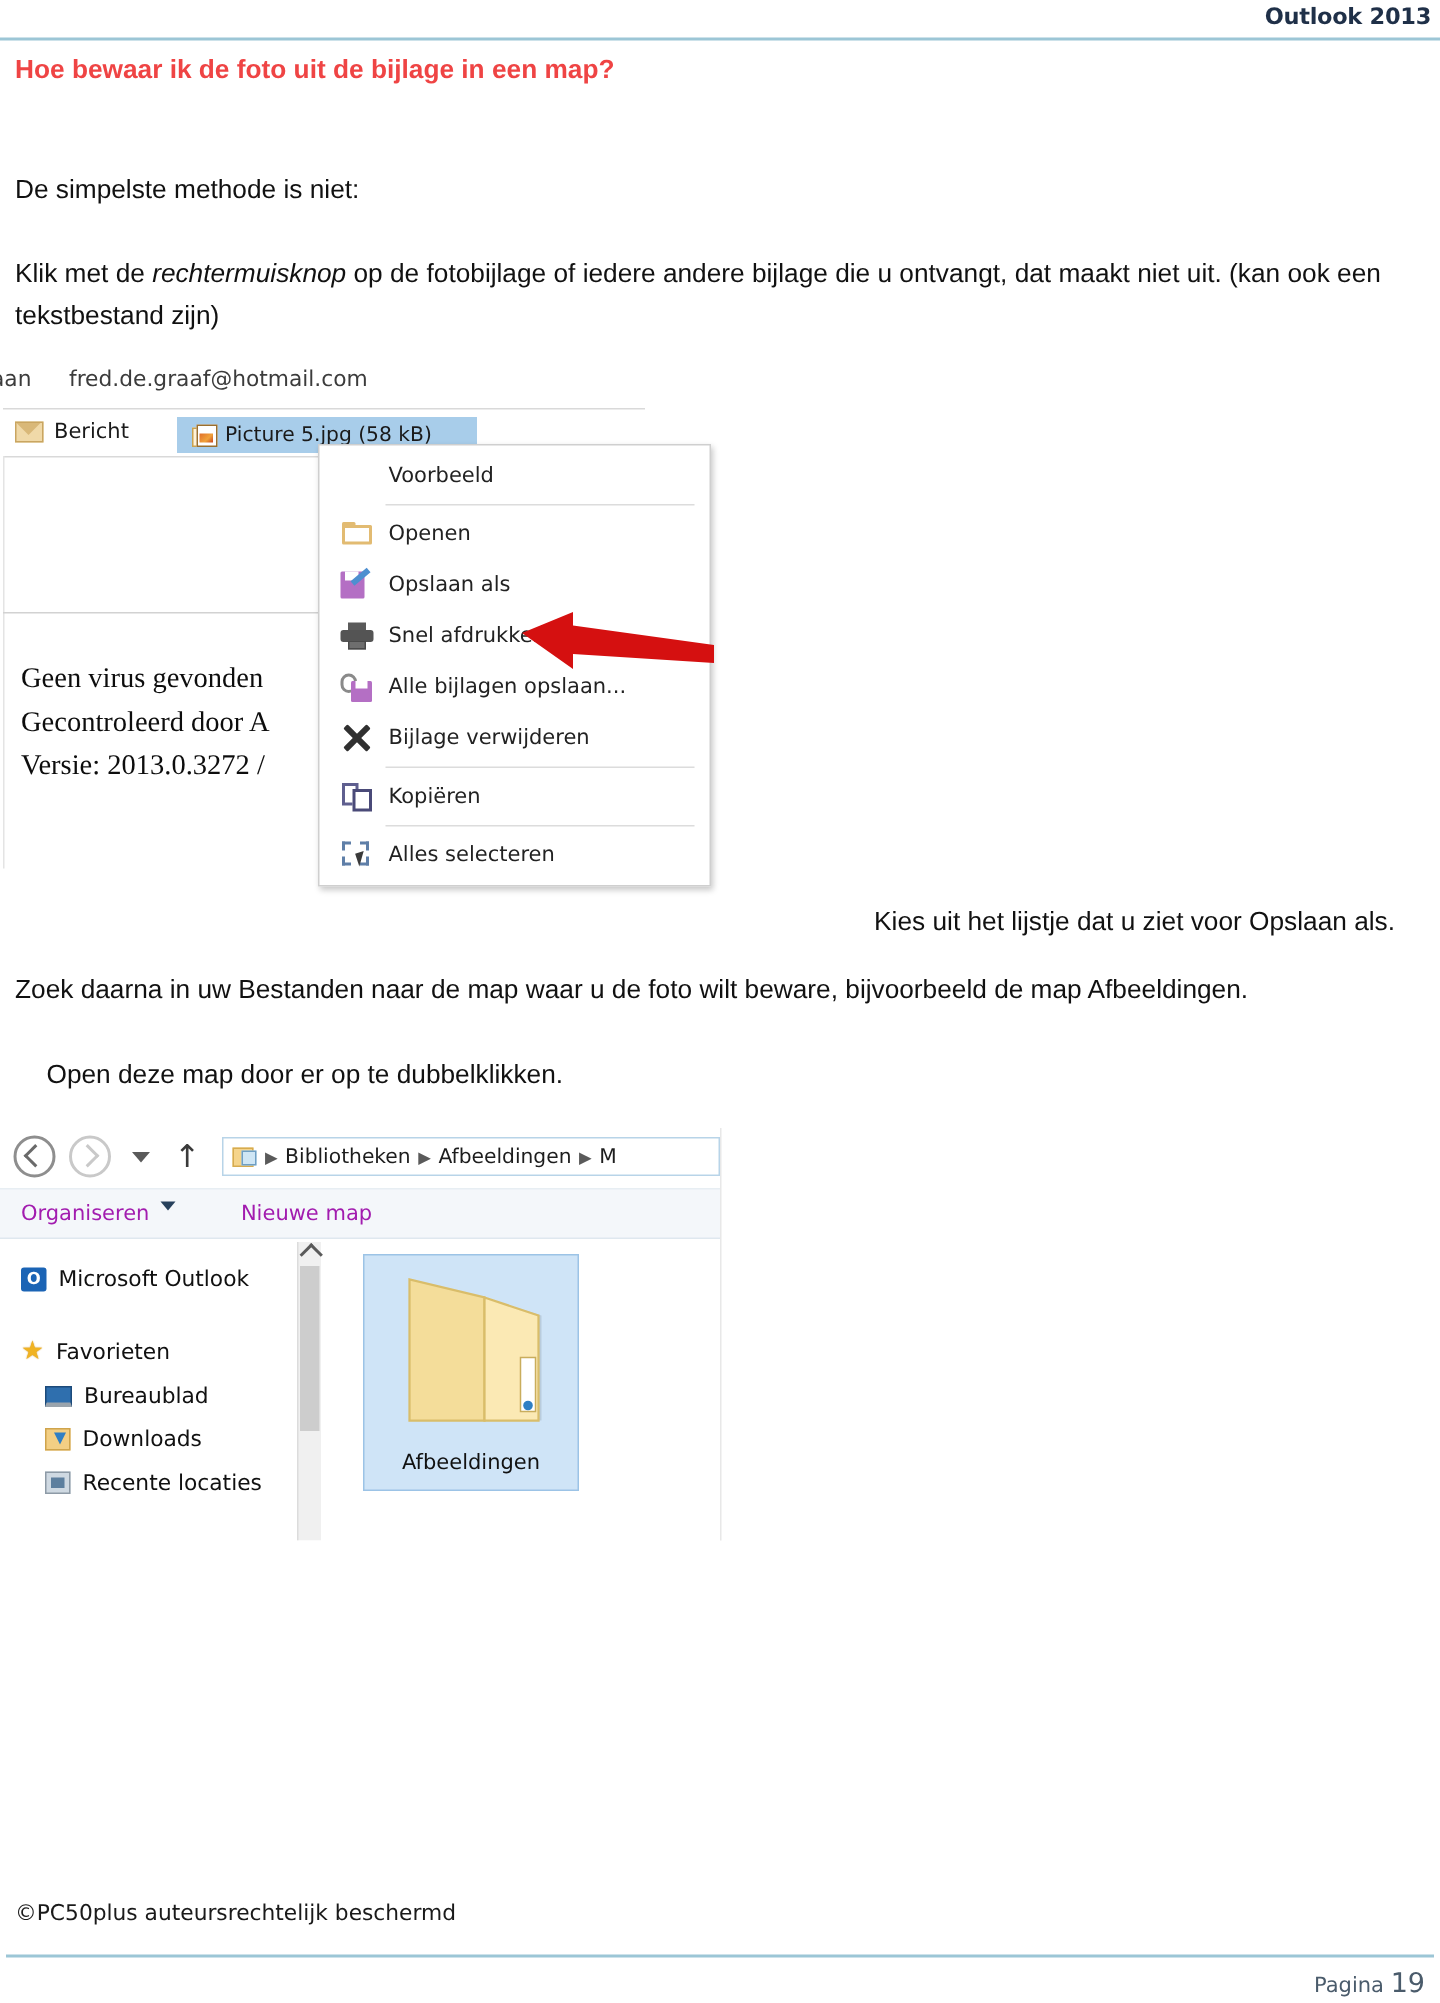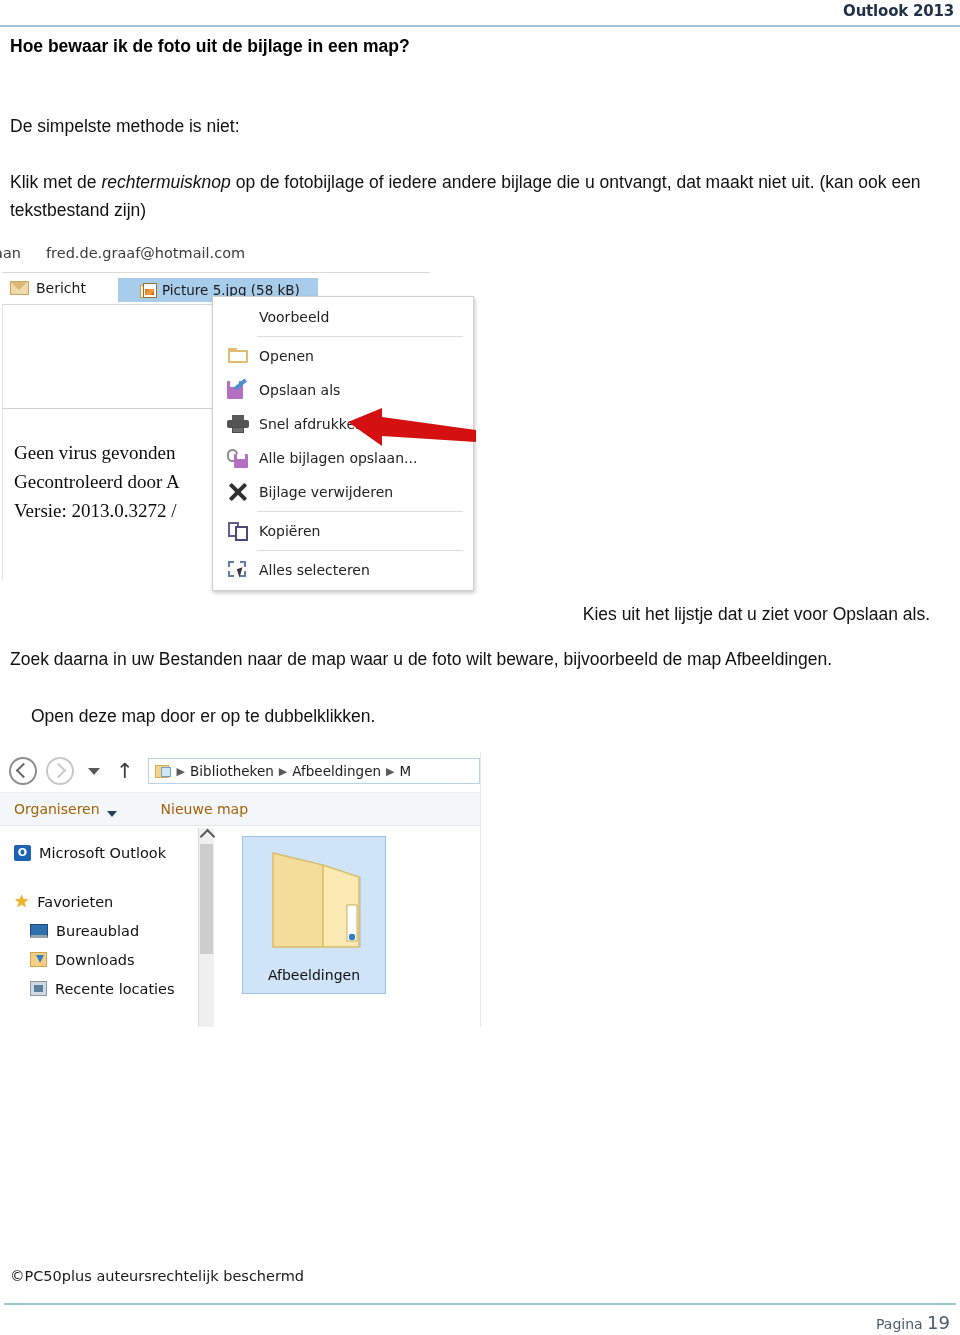--- a/index.html
+++ b/index.html
@@ -50,21 +50,21 @@
     line-height: 28px;
     color: #111111;
     width: 920px;
   }
   #page-title {
     position: absolute;
     left: 10px;
     top: 36px;
     font-size: 17.5px;
     font-weight: bold;
-    color: #000000;
+    color: #ef4444;
   }
   #intro-line { top: 112px; }
   #instruction-para { top: 168px; }
   .ital { font-style: italic; }
 
   #choose-line  { top: 600px; text-align: right; }
   #search-para  { top: 645px; }
   #open-line    { top: 702px; margin-left: 21px; }
 
   
@@ -131,21 +131,21 @@
     border-top: 8px solid #d9b878;
   }
   #ol-attach-chip {
     position: absolute;
     left: 118px; top: -2px;
     width: 200px; height: 24px;
     background: #a8cdea;
     display: flex;
     align-items: center;
     gap: 6px;
-    padding-left: 22px;
+    padding-left: 10px;
     box-sizing: border-box;
   }
   .pic-icon {
     width: 16px; height: 15px;
     position: relative;
     flex: 0 0 auto;
   }
   .pic-icon .sh {
     position: absolute;
     left: 0; top: 2px;
@@ -485,23 +485,23 @@
     background: #f4f7fa;
     border-top: 1px solid #e7eef3;
     border-bottom: 1px solid #dfe8ef;
     display: flex;
     align-items: center;
     box-sizing: border-box;
   }
   .tb-item {
     font-family: "DejaVu Sans", sans-serif;
     font-size: 14px;
-    color: #a16207;
-    display: flex;
-    align-items: flex-end;
+    color: #a21caf;
+    display: flex;
+    align-items: flex-start;
     gap: 7px;
     white-space: nowrap;
   }
   #tb-organiseren { margin-left: 14px; }
   #tb-nieuwe-map  { margin-left: 44px; }
   .tb-caret {
     width: 0; height: 0;
     border-left: 5px solid transparent;
     border-right: 5px solid transparent;
     border-top: 6px solid #27415c;

